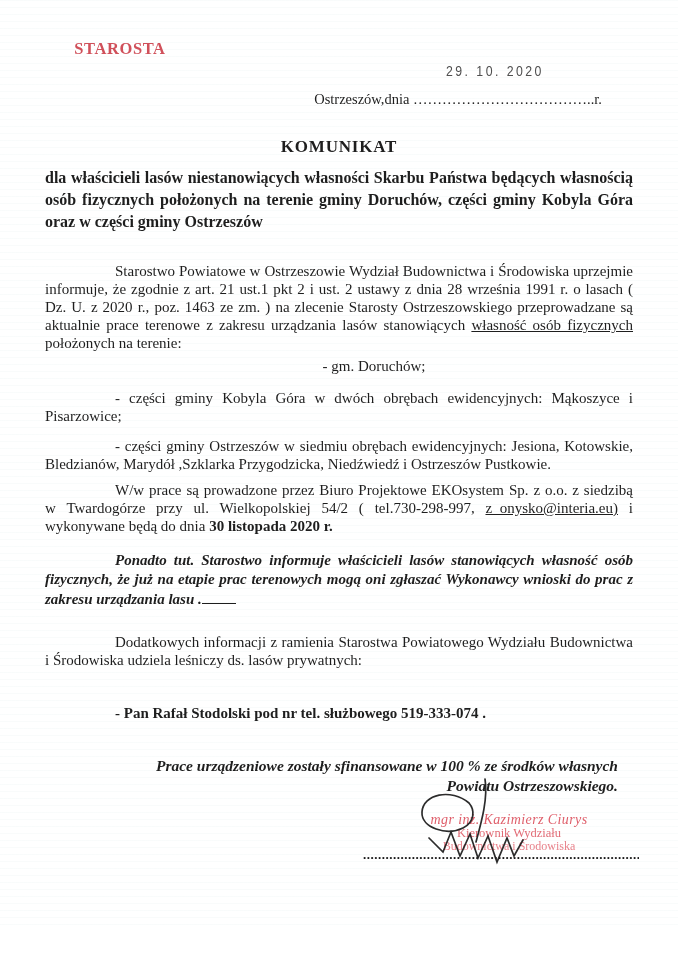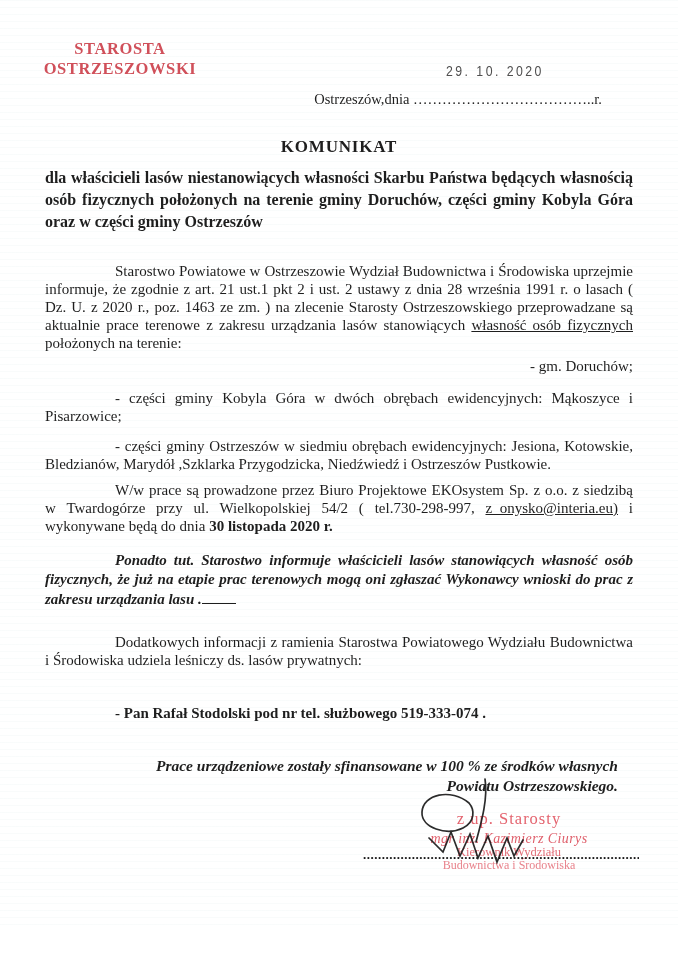--- a/index.html
+++ b/index.html
@@ -71,21 +71,21 @@
     text-align: justify;
   }
   .para {
     margin: 0 45px;
     font-size: 15px;
     line-height: 18px;
     text-align: justify;
     text-indent: 70px;
   }
   .para-intro      { margin-top: 29px; }
-  .loc-item-1      { margin-top: 5px;  text-align: right; }
+  .loc-item-1      { margin-top: 5px;  text-align: center; }
   .loc-item-2      { margin-top: 14px; }
   .loc-item-3      { margin-top: 12px; }
   .para-contractor { margin-top: 8px; }
   .para-notice {
     margin-top: 16px;
     font-weight: bold;
     font-style: italic;
     line-height: 19px;
   }
   .para-info       { margin-top: 24px; }
@@ -167,21 +167,20 @@
     z-index: 4;
   }
 </style>
 </head>
 <body>
 
 <div class="page">
 
   <div class="authority">
     <div>STAROSTA</div>
-    <div>OSTRZESZOWSKI</div>
   </div>
 
   <div class="date-stamp">29. 10. 2020</div>
 
   <div class="place-date">Ostrzeszów,dnia ………………………………..r.</div>
 
   <div class="doc-title">KOMUNIKAT</div>
 
   <div class="doc-subtitle">dla właścicieli  lasów niestanowiących własności Skarbu Państwa będących własnością osób fizycznych  położonych  na terenie  gminy Doruchów, części gminy Kobyla Góra oraz w części gminy Ostrzeszów</div>
 
@@ -195,21 +194,20 @@
 
   <p class="para para-notice"><span>Ponadto  tut. Starostwo   informuje   właścicieli lasów stanowiących własność osób fizycznych, że już   na etapie prac terenowych mogą oni  zgłaszać  Wykonawcy wnioski do prac z zakresu urządzania lasu .</span><span class="trail-underline"></span></p>
 
   <p class="para para-info">Dodatkowych informacji z ramienia Starostwa Powiatowego Wydziału  Budownictwa i Środowiska udziela leśniczy  ds. lasów prywatnych:</p>
 
   <p class="para para-forester">- Pan Rafał Stodolski pod nr tel.  służbowego  519-333-074 .</p>
 
   <p class="para para-financing">Prace urządzeniowe  zostały sfinansowane w 100   % ze środków własnych Powiatu Ostrzeszowskiego.</p>
 
   <div class="sig-block">
-    <div class="sig-auth">z up. Starosty</div>
     <div class="sig-name">mgr inż. Kazimierz Ciurys</div>
     <div class="sig-pos1">Kierownik Wydziału</div>
     <div class="sig-pos2">Budownictwa i Środowiska</div>
   </div>
 
   <div class="sig-dotted">...........................................................................................</div>
 
   <svg class="sig-scribble" width="160" height="96" viewBox="0 0 160 96">
     <g fill="none" stroke="#1b1b1b" stroke-width="1.7" stroke-linecap="round" opacity="0.92">
       <path d="M72 3 C 75 22, 69 44, 63 66"></path>

